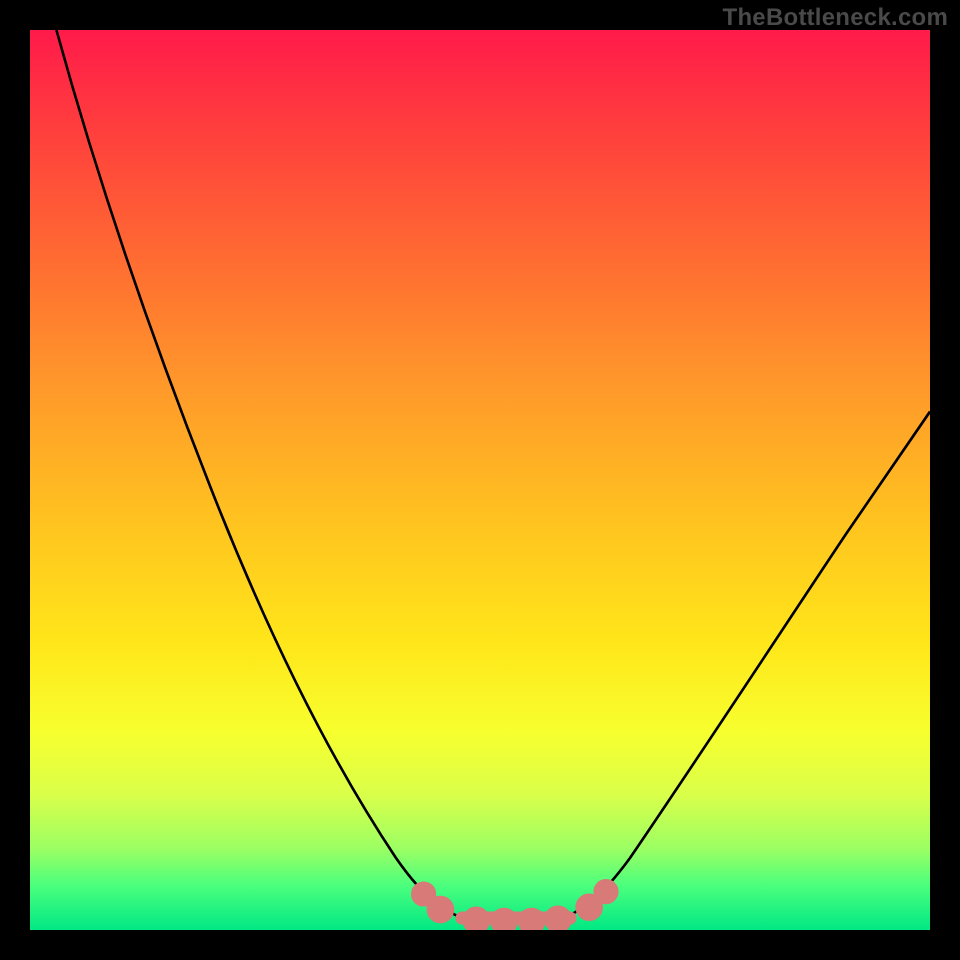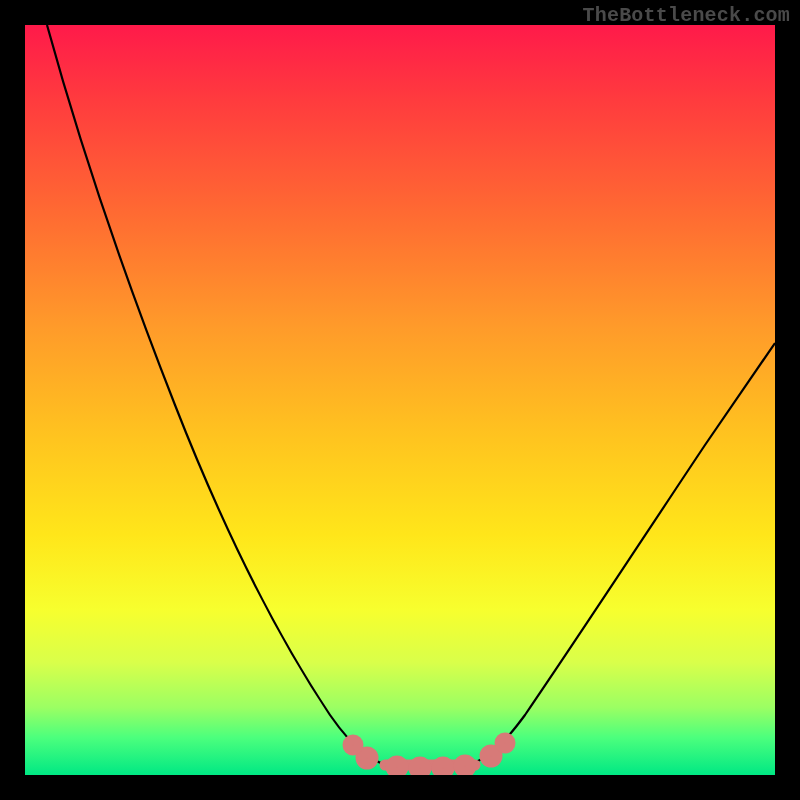--- a/index.html
+++ b/index.html
@@ -11,21 +11,20 @@
     overflow: hidden;
     font-family: Arial, Helvetica, sans-serif;
   }
   .frame {
     position: absolute;
     left: 0;
     top: 0;
     width: 800px;
     height: 800px;
     background: #000;
-    font-family: Liberation Mono, monospace;
   }
   .plot {
     position: absolute;
     left: 25px;
     top: 25px;
     width: 750px;
     height: 750px;
     background: linear-gradient(to bottom,
       #ff1a4a 0%,
       #ff3b3e 10%,

